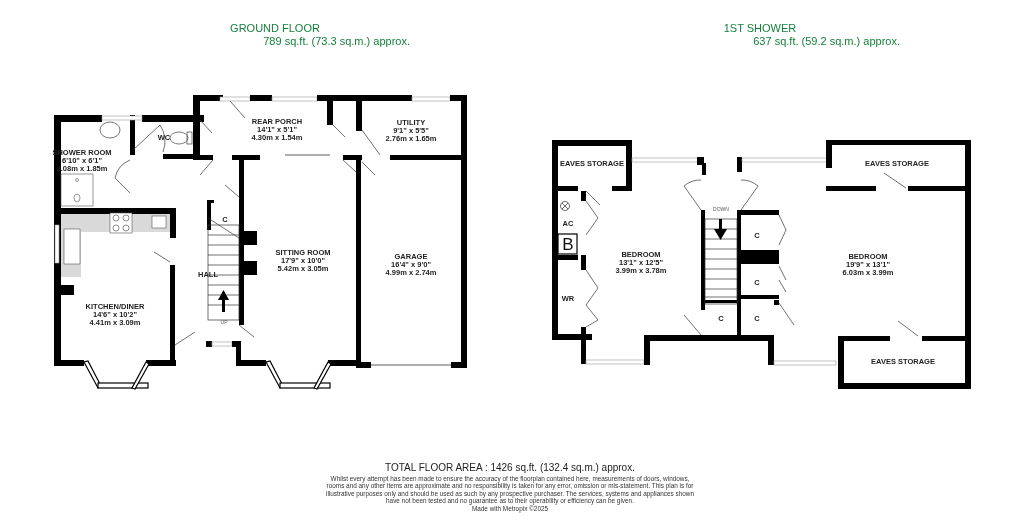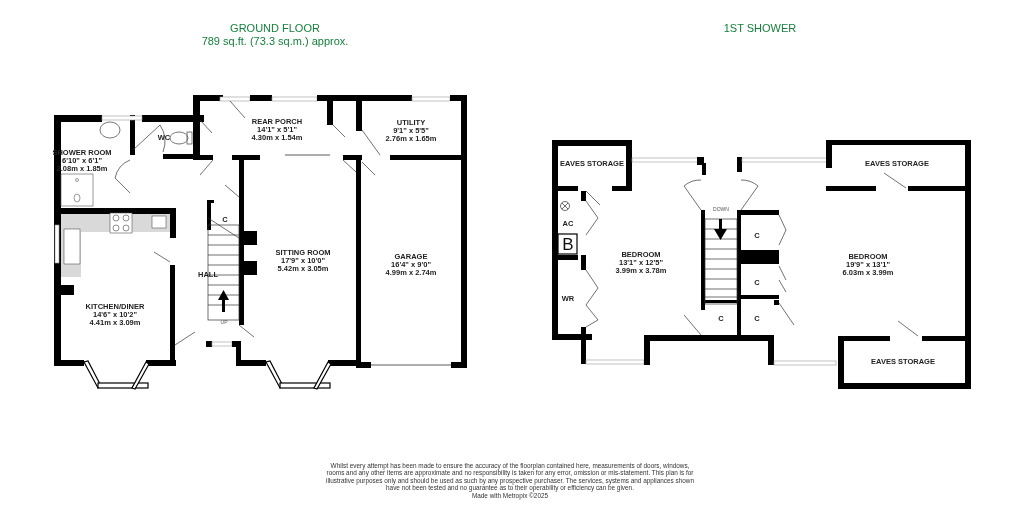--- a/index.html
+++ b/index.html
@@ -1,37 +1,38 @@
 <!DOCTYPE html>
 <html><head>
 <meta charset="utf-8">
 <style>
   html,body{margin:0;padding:0;background:#ffffff;}
   body{width:1020px;height:528px;position:relative;overflow:hidden;font-family:"Liberation Sans",sans-serif;color:#222;}
   .floor-title{position:absolute;text-align:center;font-size:11px;line-height:13px;color:#15803d;}
   .floor-title .name{display:block;}
-  .floor-title .area{display:block;}
+  .floor-title .area{display:block;text-align:right;}
   svg.plan{position:absolute;left:0;top:0;}
   .lbl{font-family:"Liberation Sans",sans-serif;font-weight:bold;font-size:7.5px;fill:#222;text-anchor:middle;}
   .lbl-sm{font-family:"Liberation Sans",sans-serif;font-size:5px;fill:#555;text-anchor:middle;}
   .lbl-big{font-family:"Liberation Sans",sans-serif;font-size:17px;fill:#111;text-anchor:middle;}
   .footer{position:absolute;left:320px;top:462px;width:380px;text-align:center;}
   .footer .total{font-size:10px;color:#222;margin-bottom:2px;}
   .footer .disc{font-size:6.4px;line-height:7.4px;color:#333;padding:0 4px;}
   .footer .made{font-size:6.4px;color:#333;}
 </style>
 </head>
 <body>
 
 <div class="floor-title" style="left:140px;top:22px;width:270px;">
   <span class="name">GROUND FLOOR</span>
   <span class="area">789 sq.ft. (73.3 sq.m.) approx.</span>
 </div>
 <div class="floor-title" style="left:620px;top:22px;width:280px;">
   <span class="name">1ST SHOWER</span>
+  <span class="area">637 sq.ft. (59.2 sq.m.) approx.</span>
 </div>
 
 <svg class="plan" width="1020" height="528" viewBox="0 0 1020 528">
 
   <g fill="#000">
 
     <rect x="54" y="115" width="7" height="250"></rect>
     <rect x="54" y="115" width="48" height="7"></rect>
     <rect x="142" y="115" width="62" height="7"></rect>
     <rect x="130" y="115" width="5" height="40"></rect>
@@ -307,15 +308,16 @@
 
     <text class="lbl-sm" x="721" y="211">DOWN</text>
     <text class="lbl" x="757" y="238">C</text>
     <text class="lbl" x="757" y="285">C</text>
     <text class="lbl" x="721" y="321">C</text>
     <text class="lbl" x="757" y="321">C</text>
   </g>
 </svg>
 
 <div class="footer">
+  <div class="total">TOTAL FLOOR AREA : 1426 sq.ft. (132.4 sq.m.) approx.</div>
   <div class="disc">Whilst every attempt has been made to ensure the accuracy of the floorplan contained here, measurements of doors, windows, rooms and any other items are approximate and no responsibility is taken for any error, omission or mis-statement. This plan is for illustrative purposes only and should be used as such by any prospective purchaser. The services, systems and appliances shown have not been tested and no guarantee as to their operability or efficiency can be given.</div>
   <div class="made">Made with Metropix ©2025</div>
 </div>
 
 </body></html>

